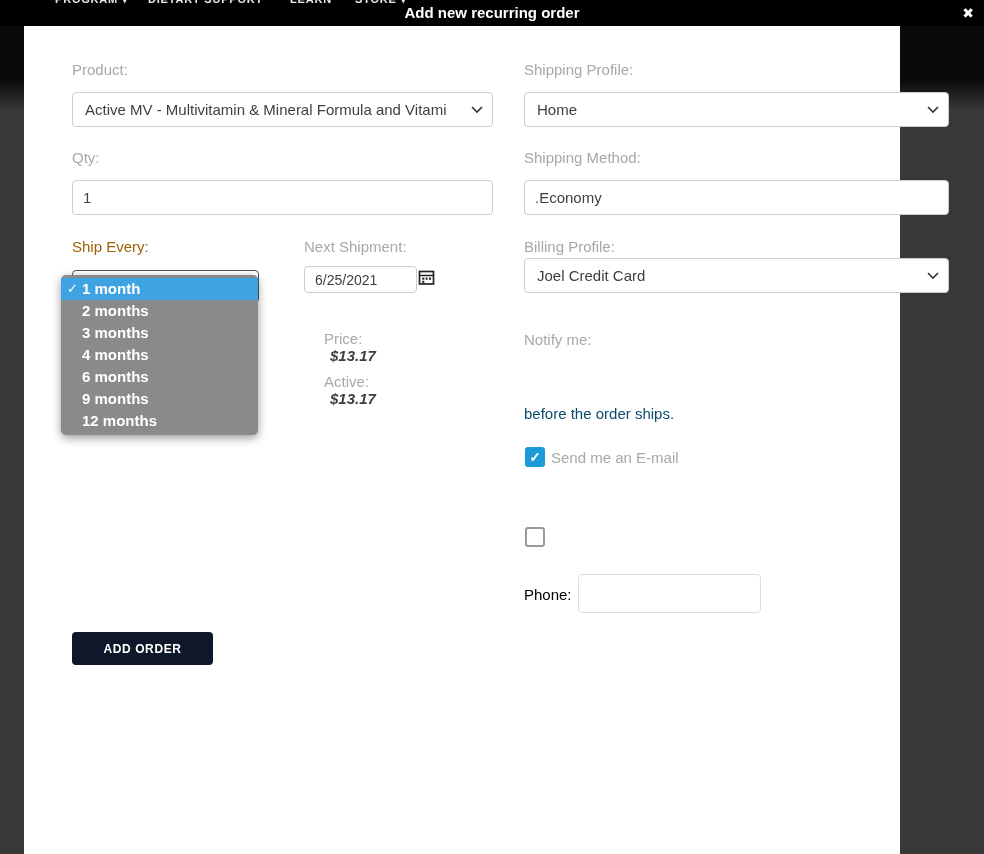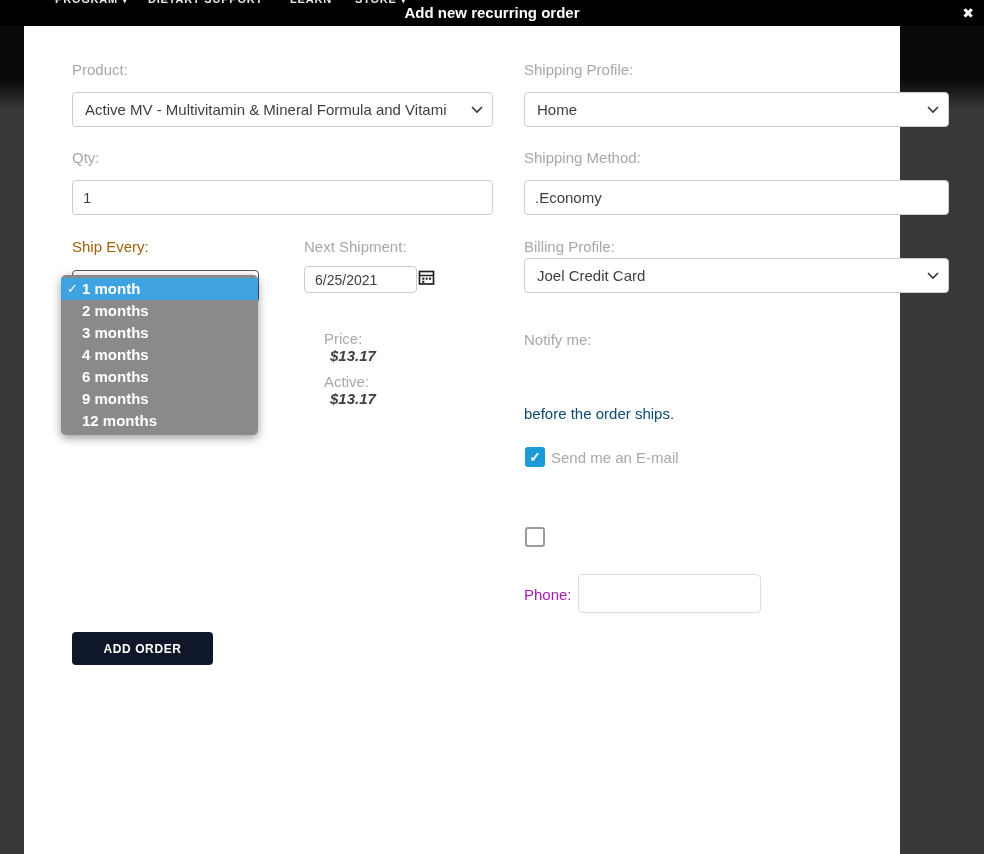--- a/index.html
+++ b/index.html
@@ -175,18 +175,18 @@
   <span class="label" style="left:500px;top:305px">Notify me:</span>
   <span class="label dark" style="left:500px;top:379px">before the order ships.</span>
 
   <div class="checkbox checked" style="left:501px;top:421px">
     <span>✓</span>
   </div>
   <span class="label" style="left:527px;top:423px">Send me an E-mail</span>
 
   <div class="checkbox unchecked" style="left:501px;top:501px"></div>
 
-  <span class="label" style="left:500px;top:560px;color:#a21caf">Phone:</span>
+  <span class="label" style="left:500px;top:560px;color:#000000">Phone:</span>
   <input class="text-input" style="left: 554px; top: 548px; width: 183px; height: 39px; border-color: rgb(221, 221, 221);" value="">
 
   <button class="btn-primary">ADD ORDER</button>
 
 </div>
 
 </body></html>

